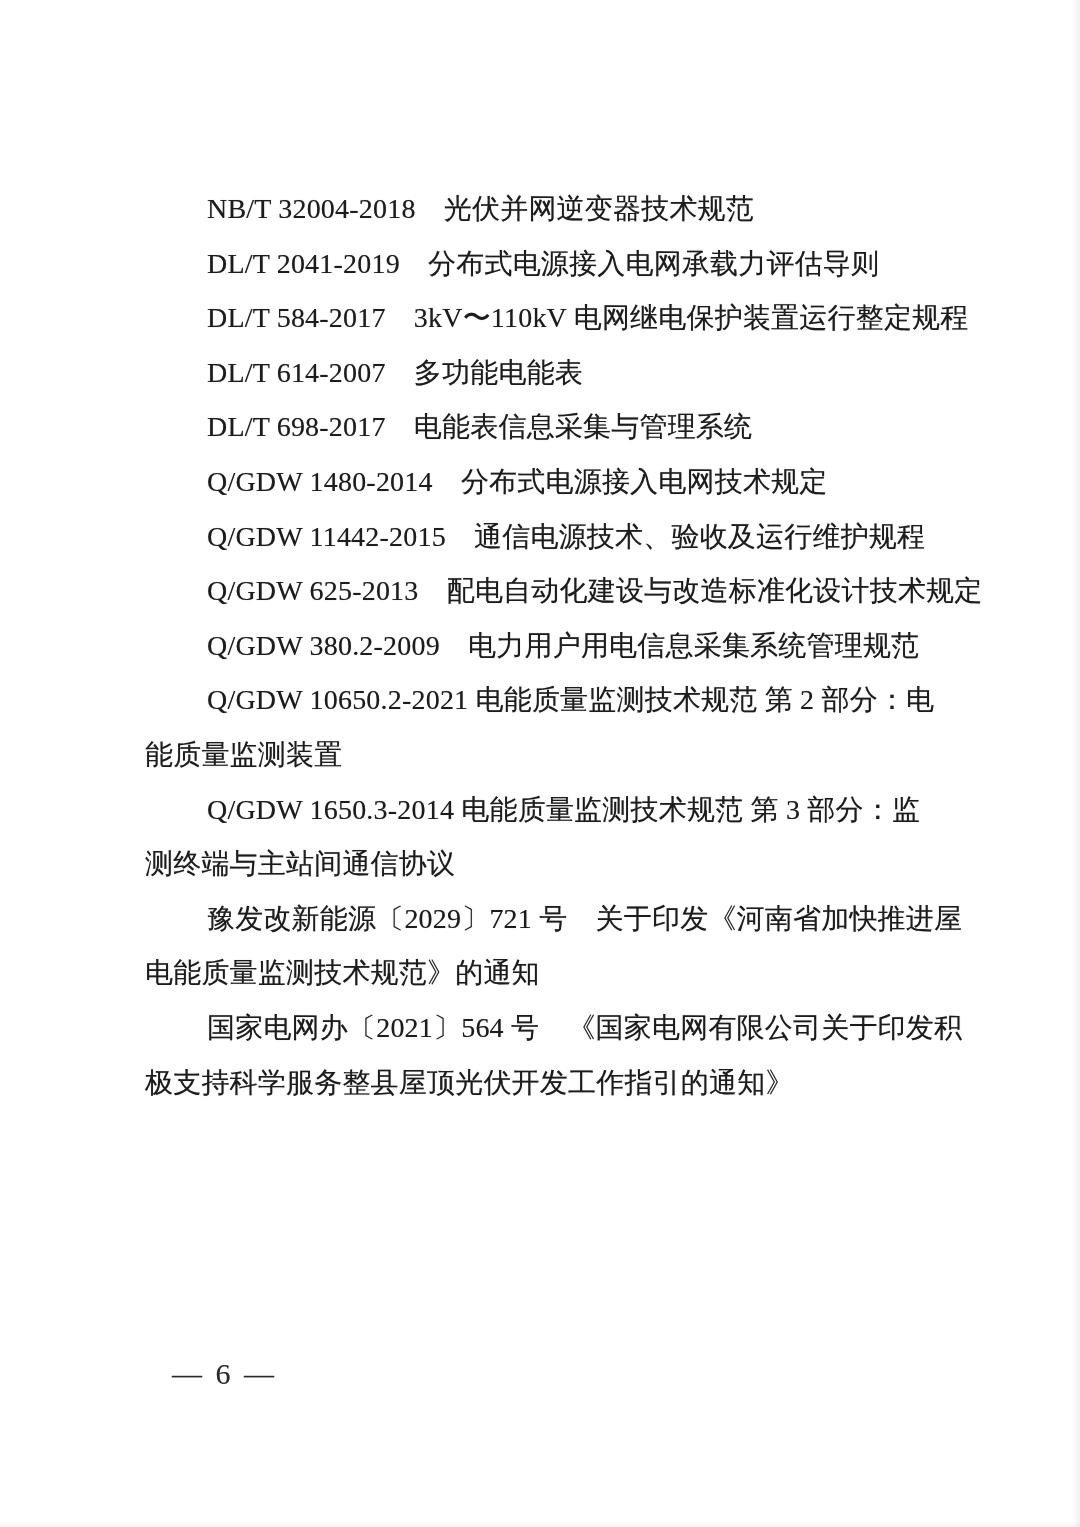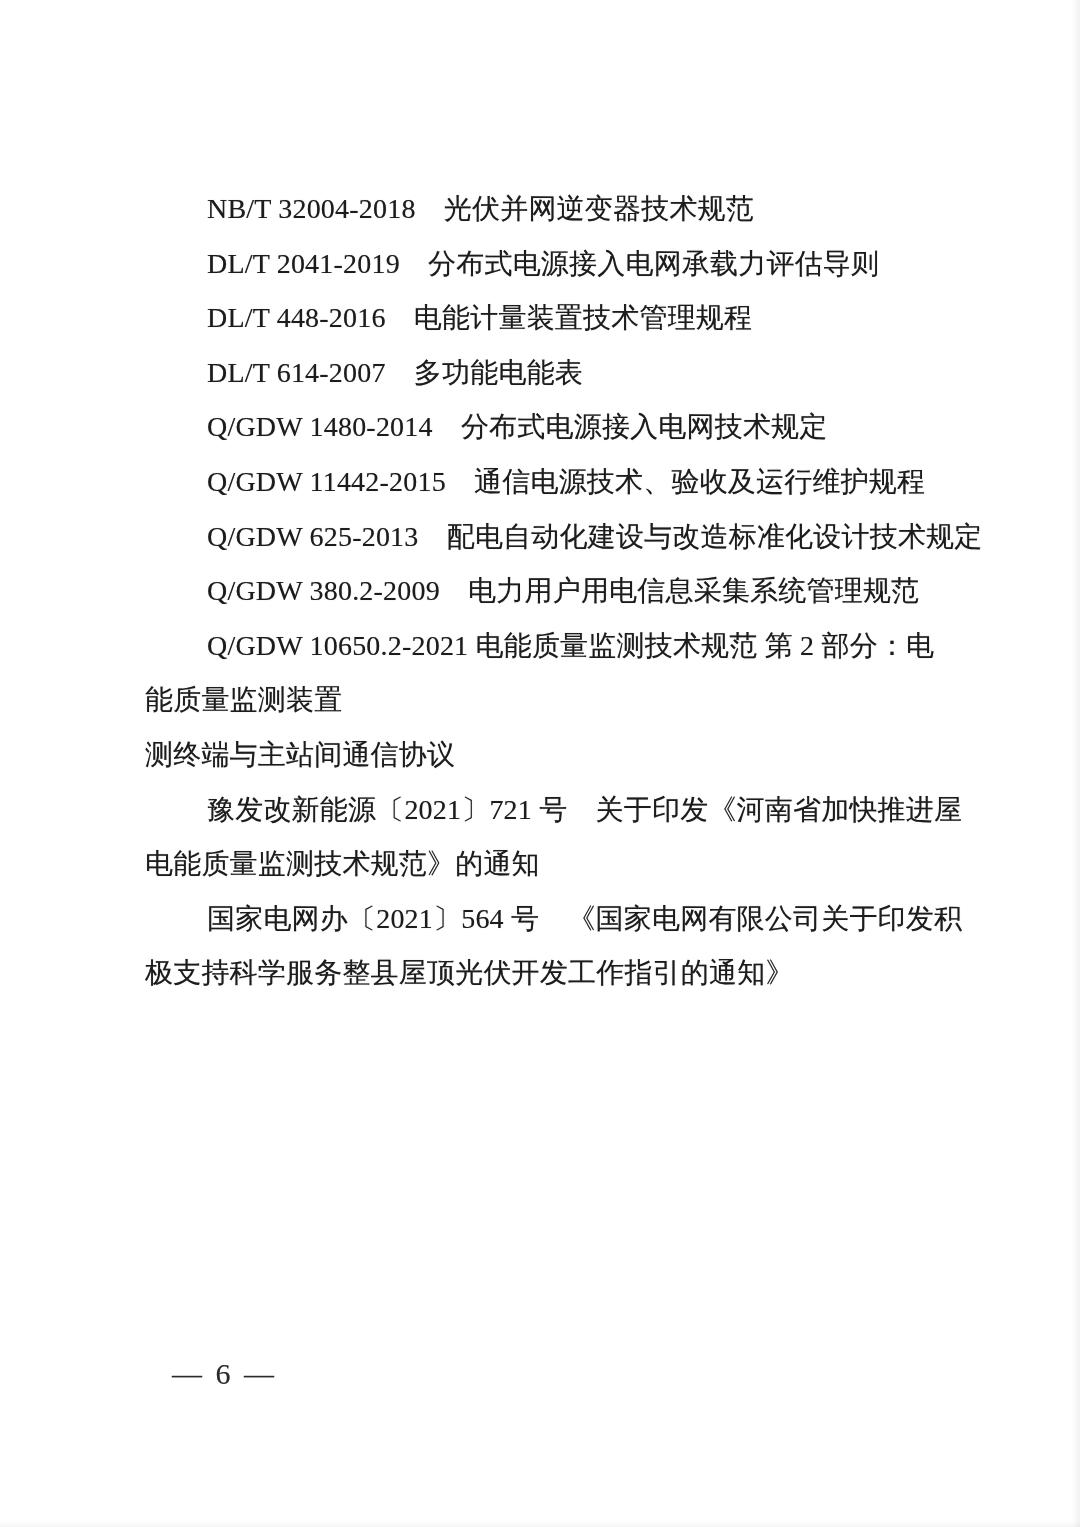--- a/index.html
+++ b/index.html
@@ -58,30 +58,32 @@
   }
 </style>
 </head>
 <body>
 
 <div class="page">
 
   <div class="content">
     <div class="line indent">NB/T 32004-2018　光伏并网逆变器技术规范</div>
     <div class="line indent">DL/T 2041-2019　分布式电源接入电网承载力评估导则</div>
-    <div class="line indent">DL/T 448-2016　电能计量装置技术管理规程</div>
+    <div class="line indent">DL/T 584-2017　3kV〜110kV 电网继电保护装置运行整定规程</div>
     <div class="line indent">DL/T 614-2007　多功能电能表</div>
+    <div class="line indent">DL/T 698-2017　电能表信息采集与管理系统</div>
     <div class="line indent">Q/GDW 1480-2014　分布式电源接入电网技术规定</div>
     <div class="line indent">Q/GDW 11442-2015　通信电源技术、验收及运行维护规程</div>
     <div class="line indent">Q/GDW 625-2013　配电自动化建设与改造标准化设计技术规定</div>
     <div class="line indent">Q/GDW 380.2-2009　电力用户用电信息采集系统管理规范</div>
     <div class="line indent">Q/GDW 10650.2-2021 电能质量监测技术规范 第 2 部分：电</div>
     <div class="line">能质量监测装置</div>
+    <div class="line indent">Q/GDW 1650.3-2014 电能质量监测技术规范 第 3 部分：监</div>
     <div class="line">测终端与主站间通信协议</div>
-    <div class="line indent">豫发改新能源〔2021〕721 号　关于印发《河南省加快推进屋</div>
+    <div class="line indent">豫发改新能源〔2029〕721 号　关于印发《河南省加快推进屋</div>
     <div class="line">电能质量监测技术规范》的通知</div>
     <div class="line indent">国家电网办〔2021〕564 号　《国家电网有限公司关于印发积</div>
     <div class="line">极支持科学服务整县屋顶光伏开发工作指引的通知》</div>
   </div>
 
   <div class="footer">— 6 —</div>
 
   <div class="scan-edge-right"></div>
   <div class="scan-edge-bottom"></div>
 </div>

